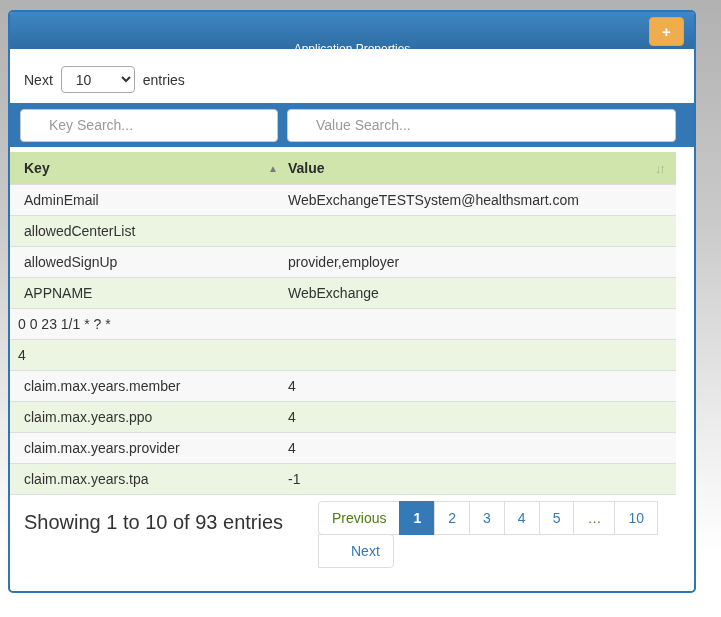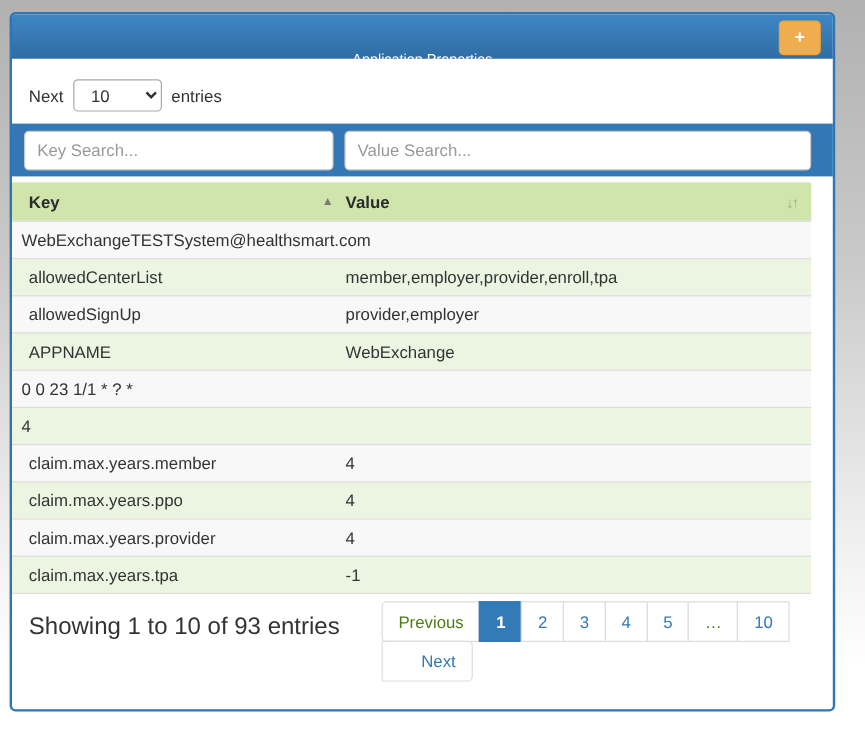--- a/index.html
+++ b/index.html
@@ -59,21 +59,21 @@
   .filter-bar {
     position: absolute; left: 0; top: 54px;
     width: 100%; height: 44px;
     background: #3377b5;
     display: flex; align-items: center;
     box-sizing: border-box; padding: 0 18px 0 10px;
   }
   .filter-bar input {
     height: 33px; box-sizing: border-box;
     border: 1px solid #c8c8c8; border-radius: 4px;
-    padding: 0 10px; font-size: 14px; color: #333;
+    padding: 0 28px; font-size: 14px; color: #333;
     font-family: "Liberation Sans", sans-serif;
     outline: none;
   }
   .filter-bar input::placeholder { color: #999; opacity: 1; }
   .key-input { width: 258px; margin-right: 9px; }
   .value-input { flex: 1; }
 
   
   .table {
     position: absolute; left: 0; top: 103px;
@@ -169,25 +169,25 @@
           <span>Key</span>
           <span class="sort-asc">▲</span>
         </div>
         <div class="th-value">
           <span>Value</span>
           <span class="sort-both">↓↑</span>
         </div>
       </div>
 
       <div class="tr odd">
+        <div class="td-key">AdminEmail</div>
         <div class="td-value">WebExchangeTESTSystem@healthsmart.com</div>
       </div>
       <div class="tr even">
         <div class="td-key">allowedCenterList</div>
-        <div class="td-value">member,employer,provider,enroll,tpa</div>
       </div>
       <div class="tr odd">
         <div class="td-key">allowedSignUp</div>
         <div class="td-value">provider,employer</div>
       </div>
       <div class="tr even">
         <div class="td-key">APPNAME</div>
         <div class="td-value">WebExchange</div>
       </div>
       <div class="tr odd">

